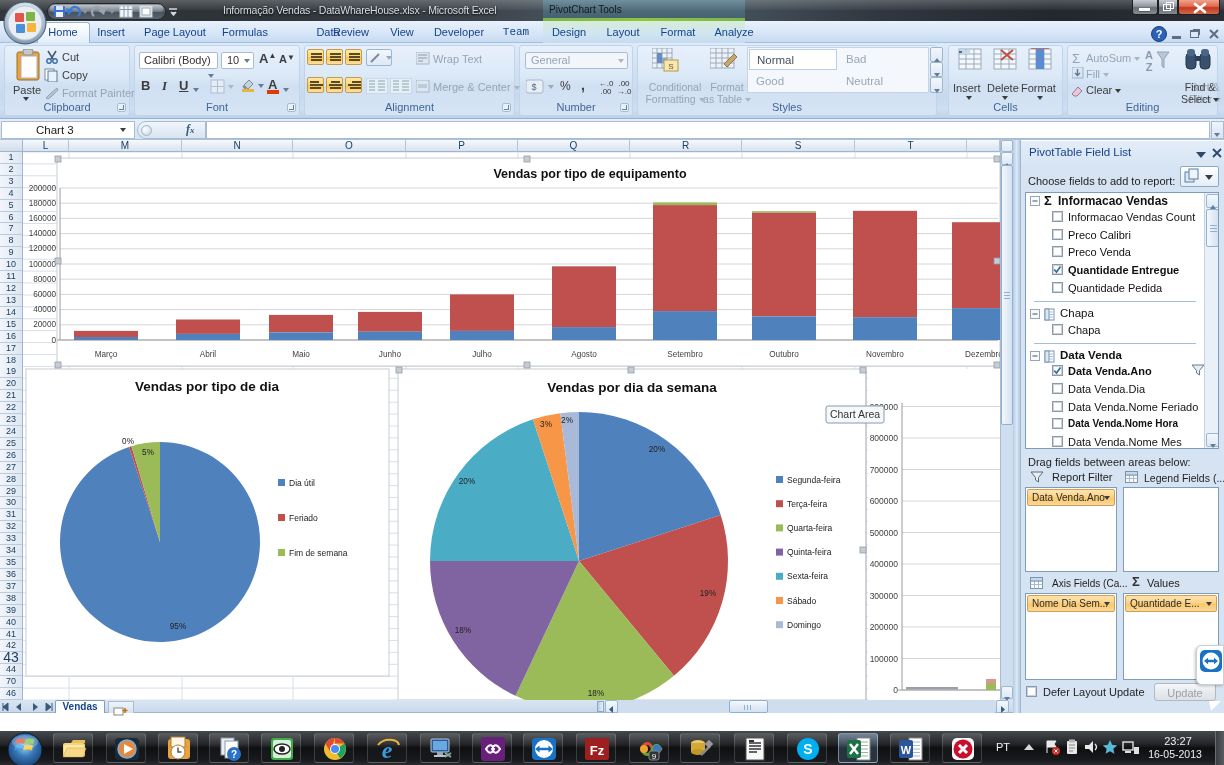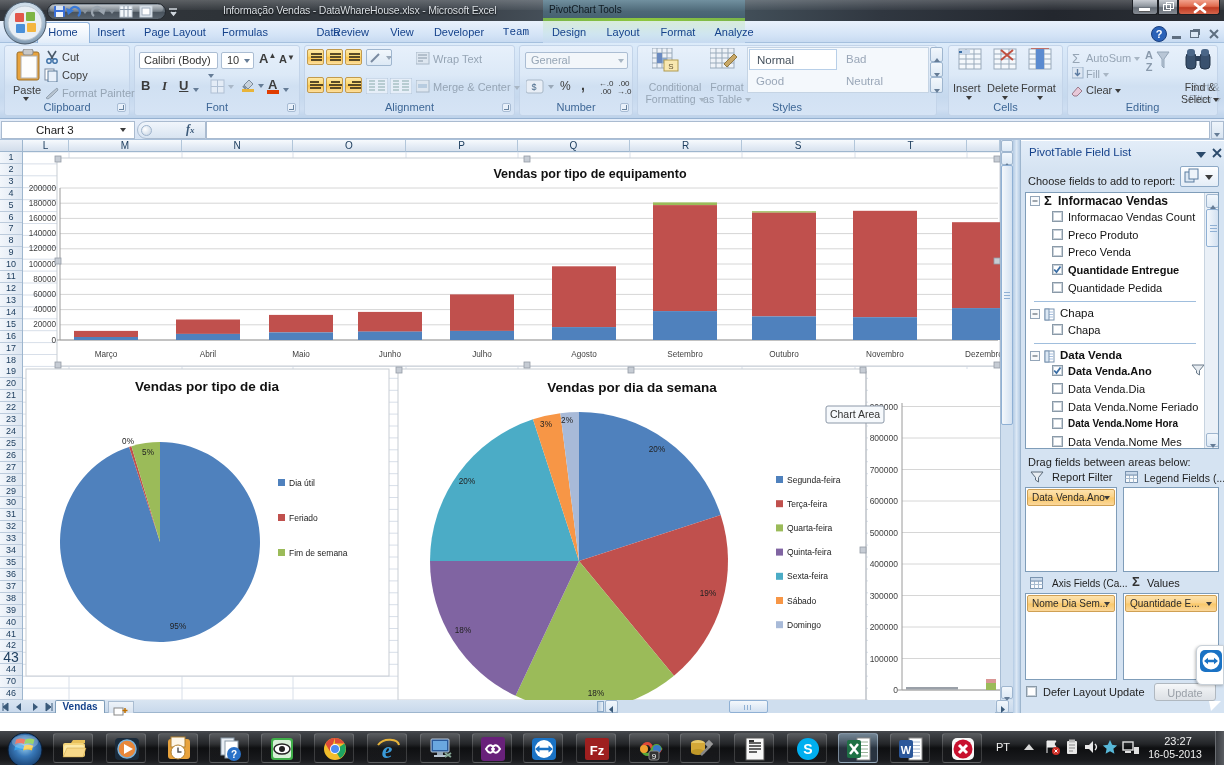--- a/index.html
+++ b/index.html
@@ -717,21 +717,21 @@
 <div class="ab" style="left:32px;top:1px;font-size:12px;font-weight:bold;color:#111;">Informacao Vendas</div>
 <svg class="ab" style="left:26px;top:18px;" width="12" height="12">
         <rect x="0.5" y="0.5" width="10" height="10" fill="#f4f6f8" stroke="#8a9aa8"></rect>
         <rect x="1.5" y="1.5" width="8" height="8" fill="#fff" stroke="#c8d0d8"></rect>
       </svg>
 <div class="ab" style="left:42px;top:18px;font-size:11px;font-weight:normal;color:#111;">Informacao Vendas Count</div>
 <svg class="ab" style="left:26px;top:36px;" width="12" height="12">
         <rect x="0.5" y="0.5" width="10" height="10" fill="#f4f6f8" stroke="#8a9aa8"></rect>
         <rect x="1.5" y="1.5" width="8" height="8" fill="#fff" stroke="#c8d0d8"></rect>
       </svg>
-<div class="ab" style="left:42px;top:36px;font-size:11px;font-weight:normal;color:#111;">Preco Produto</div>
+<div class="ab" style="left:42px;top:36px;font-size:11px;font-weight:normal;color:#111;">Preco Calibri</div>
 <svg class="ab" style="left:26px;top:53px;" width="12" height="12">
         <rect x="0.5" y="0.5" width="10" height="10" fill="#f4f6f8" stroke="#8a9aa8"></rect>
         <rect x="1.5" y="1.5" width="8" height="8" fill="#fff" stroke="#c8d0d8"></rect>
       </svg>
 <div class="ab" style="left:42px;top:53px;font-size:11px;font-weight:normal;color:#111;">Preco Venda</div>
 <svg class="ab" style="left:26px;top:71px;" width="12" height="12">
         <rect x="0.5" y="0.5" width="10" height="10" fill="#f4f6f8" stroke="#8a9aa8"></rect>
         <rect x="1.5" y="1.5" width="8" height="8" fill="#fff" stroke="#c8d0d8"></rect>
         <path d="M2.2,5.5 L4.5,8 L8.5,2.5" stroke="#3a6ea5" stroke-width="1.8" fill="none"></path>
       </svg>

